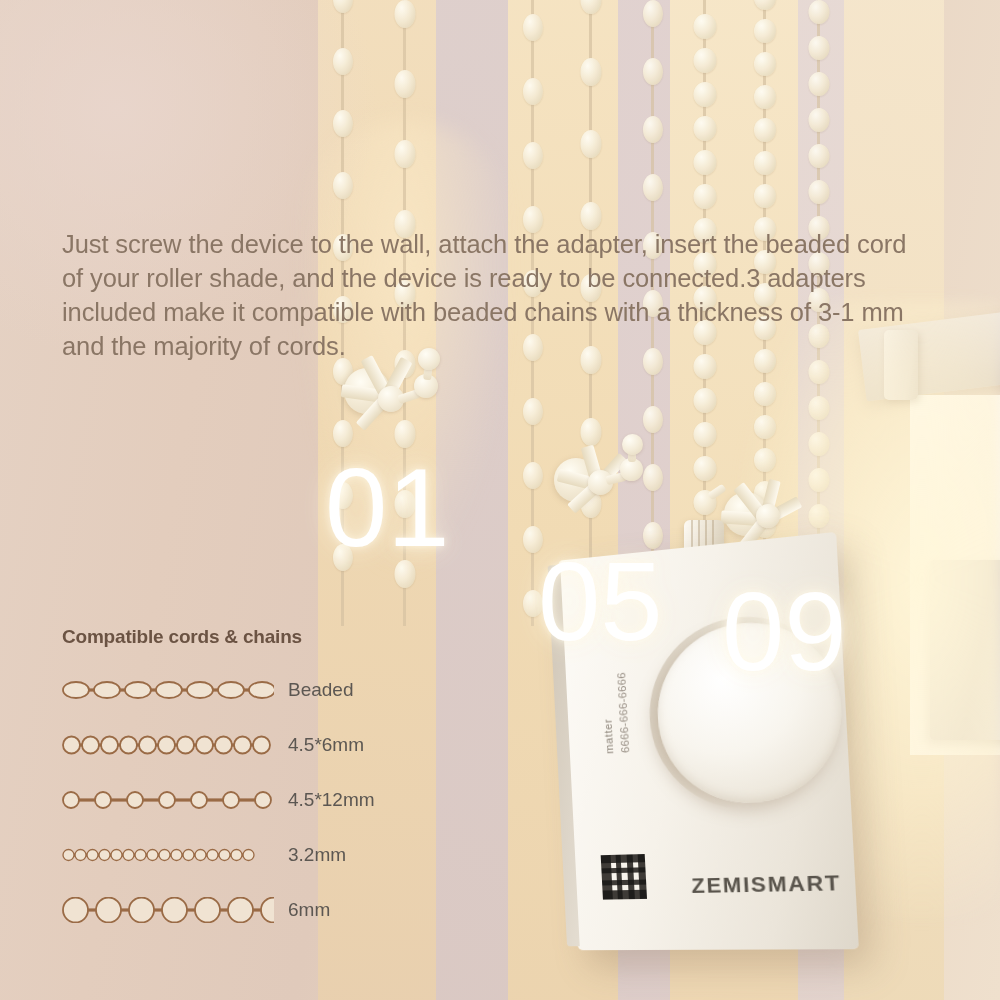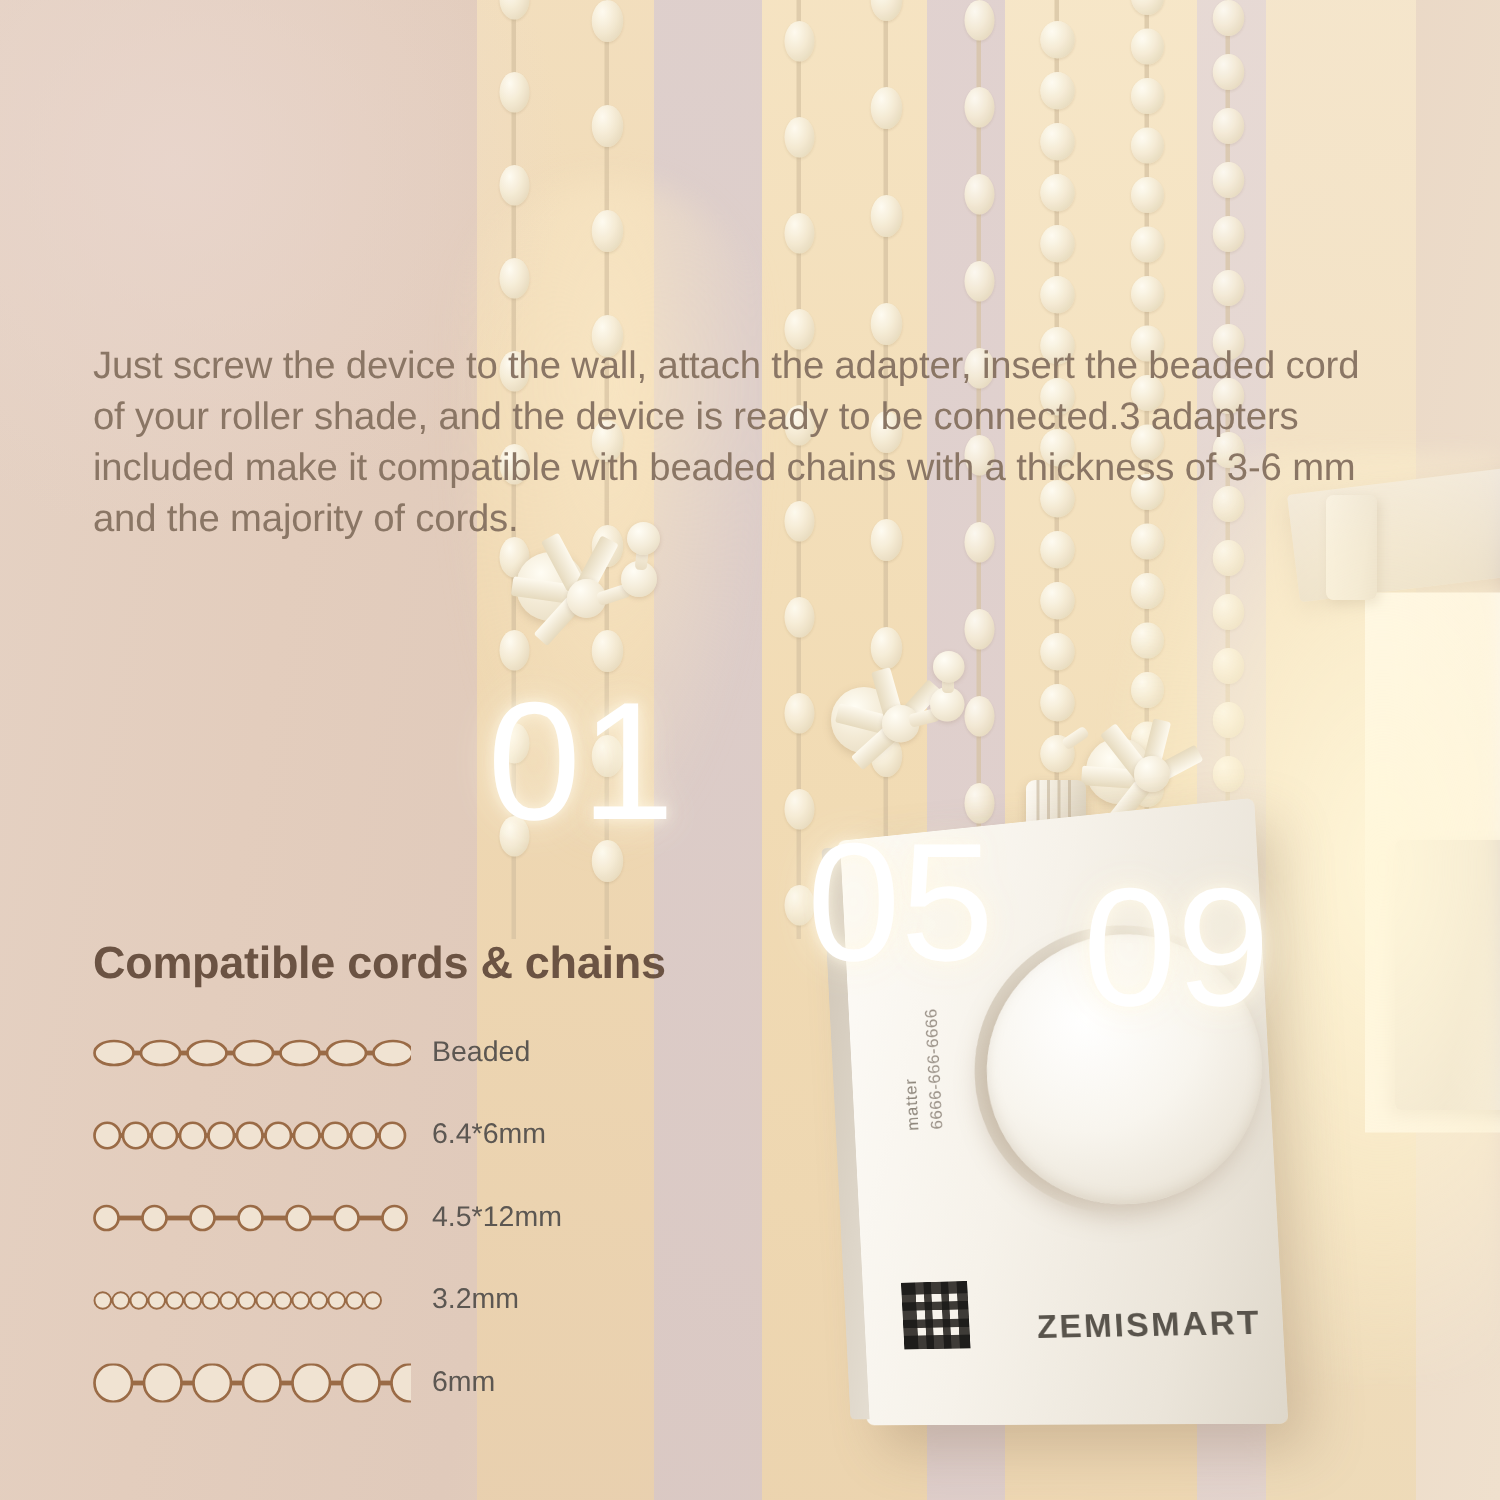--- a/index.html
+++ b/index.html
@@ -103,21 +103,21 @@
       linear-gradient(90deg,#2b2824 0 22%,transparent 22% 34%,#2b2824 34% 46%,transparent 46% 60%,#2b2824 60% 72%,transparent 72% 84%,#2b2824 84% 100%),
       linear-gradient(0deg,#2b2824 0 20%,transparent 20% 32%,#2b2824 32% 44%,transparent 44% 58%,#2b2824 58% 70%,transparent 70% 82%,#2b2824 82% 100%);
     background-blend-mode:multiply;opacity:.9;}
   .matter{position:absolute;left:36px;top:196px;font-size:11px;color:#8d857a;
     transform:rotate(-90deg);transform-origin:left top;white-space:nowrap;letter-spacing:.6px;}
   .serial{position:absolute;left:52px;top:196px;font-size:11px;color:#9b9288;
     transform:rotate(-90deg);transform-origin:left top;white-space:nowrap;letter-spacing:.4px;}
 
   
   .cordsBox{position:absolute;left:62px;top:626px;width:400px;}
-  .cordsTitle{font-size:30px;font-weight:700;color:#6b5343;letter-spacing:-.2px;
+  .cordsTitle{font-size:19px;font-weight:700;color:#6b5343;letter-spacing:-.2px;
     margin-bottom:22px;}
   .cordRow{display:flex;align-items:center;height:39px;margin-bottom:16px;}
   .cordArt{width:212px;height:26px;flex:0 0 212px;}
   .cordLabel{font-size:19px;color:#5c5752;margin-left:14px;white-space:nowrap;}
 </style>
 </head>
 <body>
 
 <div id="stage">
 
@@ -315,21 +315,21 @@
     <div class="deviceEdge"></div>
     <div class="knobRim"></div>
     <div class="knob"></div>
     <div class="qr"></div>
     <div class="matter">matter</div>
     <div class="serial">6666-666-6666</div>
     <div class="brand">ZEMISMART</div>
   </div>
 
 
-  <div class="body">Just screw the device to the wall, attach the adapter, insert the beaded cord of your roller shade, and the device is ready to be connected.3 adapters included make it compatible with beaded chains with a thickness of 3-6 mm and the majority of cords.</div>
+  <div class="body">Just screw the device to the wall, attach the adapter, insert the beaded cord of your roller shade, and the device is ready to be connected.3 adapters included make it compatible with beaded chains with a thickness of 3-1 mm and the majority of cords.</div>
 
   <div class="stepnum" id="step01">01</div>
   <div class="stepnum" id="step02">05</div>
   <div class="stepnum" id="step03">09</div>
 
   <div class="cordsBox">
     <div class="cordsTitle">Compatible cords &amp; chains</div>
     <div id="cord-rows">
         <div class="cordRow">
           <svg class="cordArt" viewBox="0 0 212 26">
@@ -366,21 +366,21 @@
             <ellipse cx="123.5" cy="13" rx="8.5" ry="8.5" fill="#f0e3d2" stroke="#9a6b46" stroke-width="1.8"></ellipse>
             <rect x="132" y="11.4" width="3" height="3.2" fill="#9a6b46"></rect>
             <ellipse cx="142.5" cy="13" rx="8.5" ry="8.5" fill="#f0e3d2" stroke="#9a6b46" stroke-width="1.8"></ellipse>
             <rect x="151" y="11.4" width="3" height="3.2" fill="#9a6b46"></rect>
             <ellipse cx="161.5" cy="13" rx="8.5" ry="8.5" fill="#f0e3d2" stroke="#9a6b46" stroke-width="1.8"></ellipse>
             <rect x="170" y="11.4" width="3" height="3.2" fill="#9a6b46"></rect>
             <ellipse cx="180.5" cy="13" rx="8.5" ry="8.5" fill="#f0e3d2" stroke="#9a6b46" stroke-width="1.8"></ellipse>
             <rect x="189" y="11.4" width="3" height="3.2" fill="#9a6b46"></rect>
             <ellipse cx="199.5" cy="13" rx="8.5" ry="8.5" fill="#f0e3d2" stroke="#9a6b46" stroke-width="1.8"></ellipse>
           </svg>
-          <span class="cordLabel">6.4*6mm</span>
+          <span class="cordLabel">4.5*6mm</span>
         </div>
         <div class="cordRow">
           <svg class="cordArt" viewBox="0 0 212 26">
             <ellipse cx="9" cy="13" rx="8" ry="8" fill="#f0e3d2" stroke="#9a6b46" stroke-width="1.8"></ellipse>
             <rect x="17" y="11.4" width="17" height="3.2" fill="#9a6b46"></rect>
             <ellipse cx="41" cy="13" rx="8" ry="8" fill="#f0e3d2" stroke="#9a6b46" stroke-width="1.8"></ellipse>
             <rect x="49" y="11.4" width="17" height="3.2" fill="#9a6b46"></rect>
             <ellipse cx="73" cy="13" rx="8" ry="8" fill="#f0e3d2" stroke="#9a6b46" stroke-width="1.8"></ellipse>
             <rect x="81" y="11.4" width="17" height="3.2" fill="#9a6b46"></rect>
             <ellipse cx="105" cy="13" rx="8" ry="8" fill="#f0e3d2" stroke="#9a6b46" stroke-width="1.8"></ellipse>

